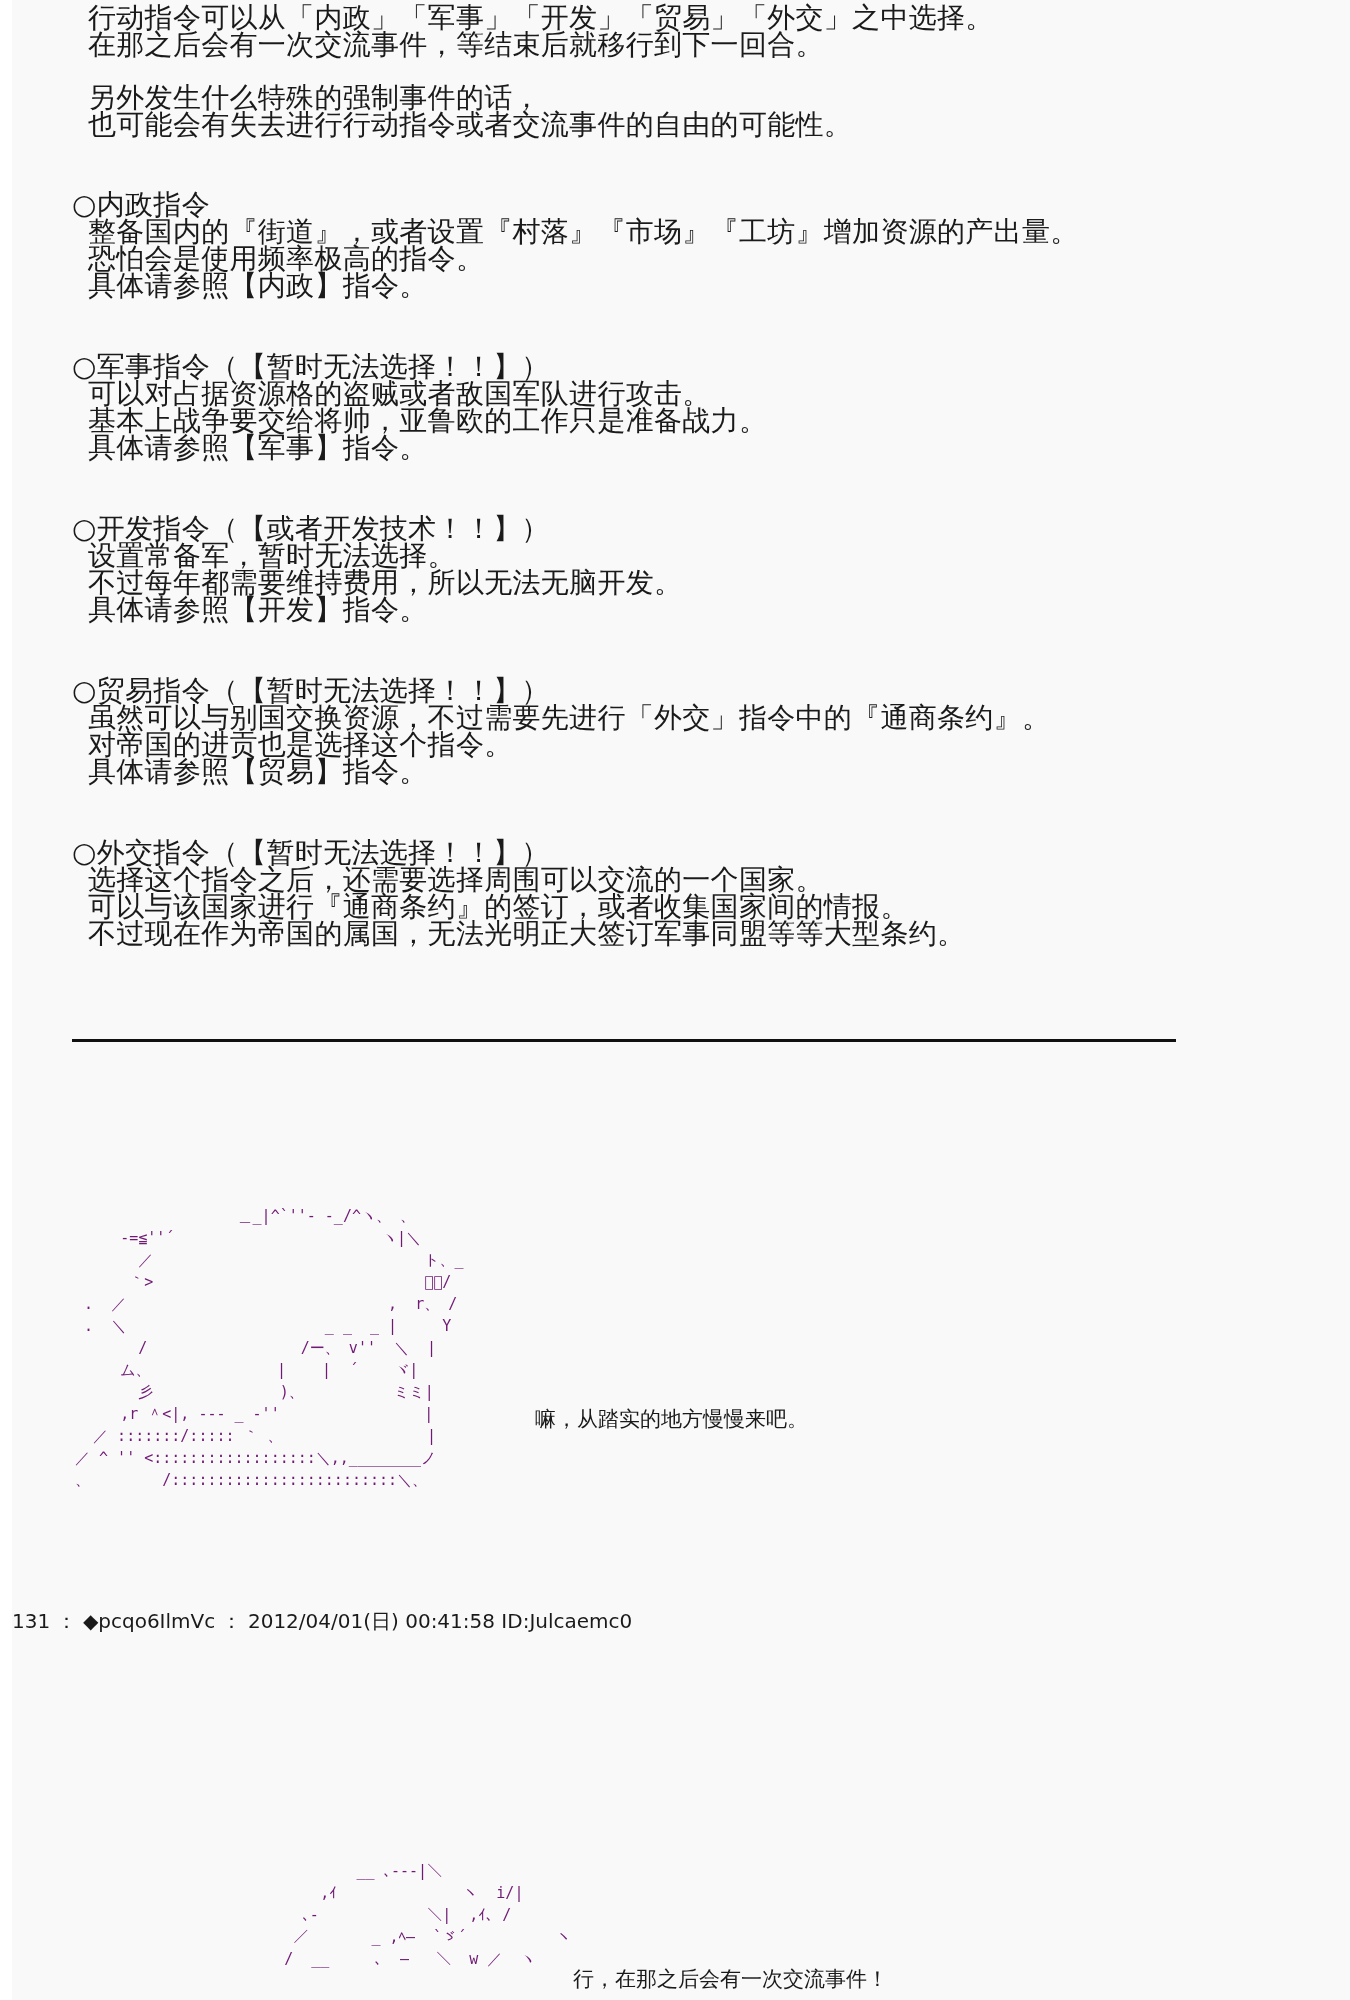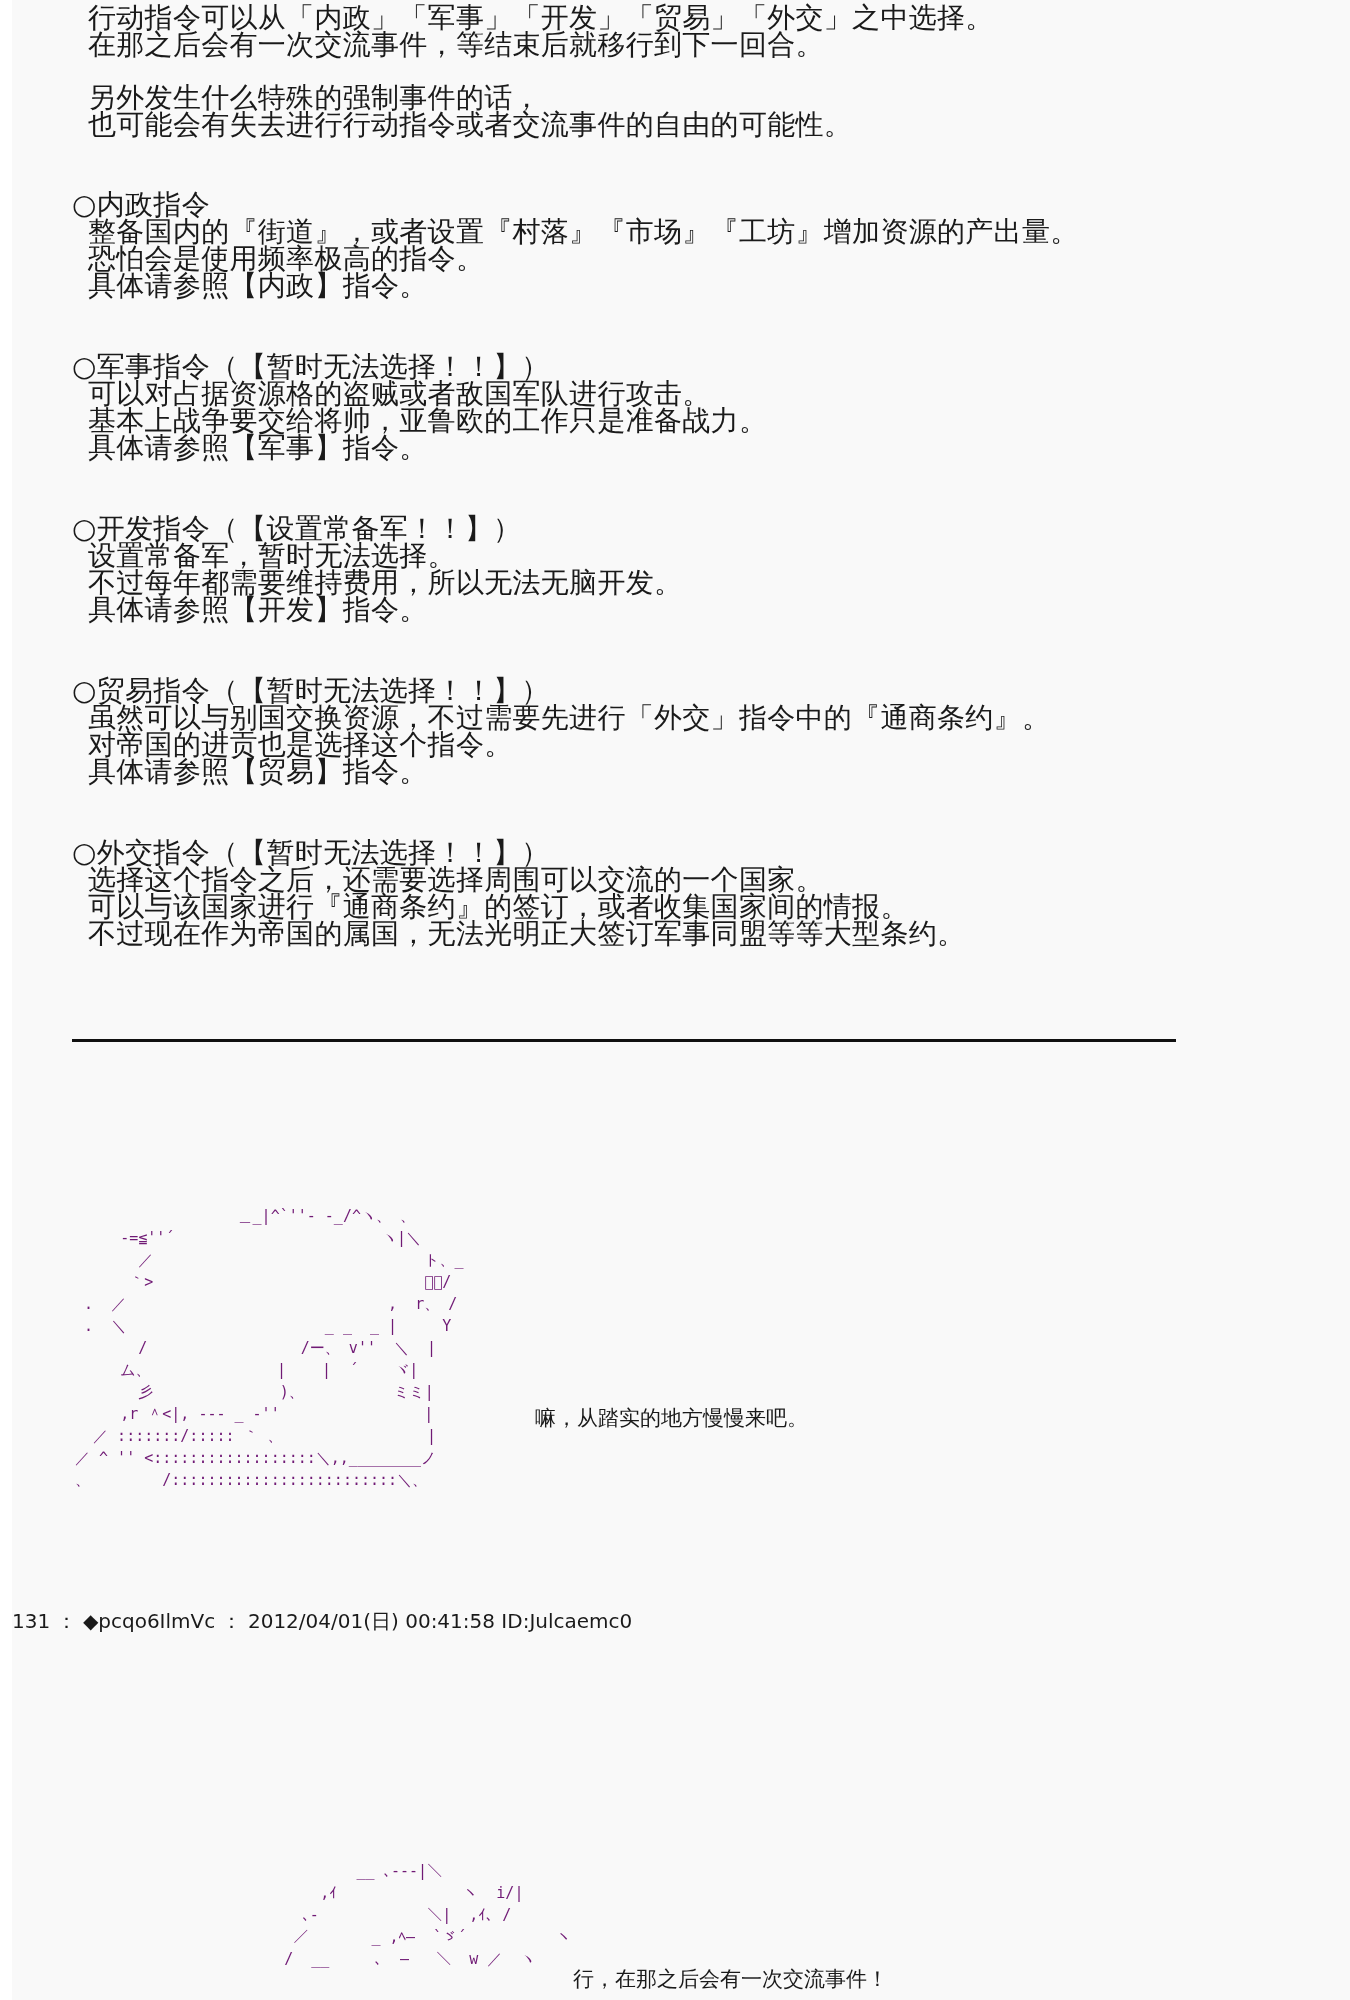--- a/index.html
+++ b/index.html
@@ -42,21 +42,21 @@
 <div class="line ind0" style="top:191px">○内政指令</div>
 <div class="line ind1" style="top:218px">整备国内的『街道』，或者设置『村落』『市场』『工坊』增加资源的产出量。</div>
 <div class="line ind1" style="top:245px">恐怕会是使用频率极高的指令。</div>
 <div class="line ind1" style="top:272px">具体请参照【内政】指令。</div>
 
 <div class="line ind0" style="top:353px">○军事指令（【暂时无法选择！！】）</div>
 <div class="line ind1" style="top:380px">可以对占据资源格的盗贼或者敌国军队进行攻击。</div>
 <div class="line ind1" style="top:407px">基本上战争要交给将帅，亚鲁欧的工作只是准备战力。</div>
 <div class="line ind1" style="top:434px">具体请参照【军事】指令。</div>
 
-<div class="line ind0" style="top:515px">○开发指令（【设置常备军！！】）</div>
+<div class="line ind0" style="top:515px">○开发指令（【或者开发技术！！】）</div>
 <div class="line ind1" style="top:542px">设置常备军，暂时无法选择。</div>
 <div class="line ind1" style="top:569px">不过每年都需要维持费用，所以无法无脑开发。</div>
 <div class="line ind1" style="top:596px">具体请参照【开发】指令。</div>
 
 <div class="line ind0" style="top:677px">○贸易指令（【暂时无法选择！！】）</div>
 <div class="line ind1" style="top:704px">虽然可以与别国交换资源，不过需要先进行「外交」指令中的『通商条约』。</div>
 <div class="line ind1" style="top:731px">对帝国的进贡也是选择这个指令。</div>
 <div class="line ind1" style="top:758px">具体请参照【贸易】指令。</div>
 
 <div class="line ind0" style="top:839px">○外交指令（【暂时无法选择！！】）</div>
@@ -72,21 +72,21 @@
        ｀&gt;                              トﾞ/
   .  ／                             ,  r、 /
   .  ＼                      _ _  _ |     Y
         /                 /ー、 v''  ＼  |
       ム、              |    |  ´    ヾ|
         彡              )、          ミミ|
       ,r ＾&lt;|, --- _ -''                |
    ／ :::::::/::::: ｀ 、                |
  ／ ^ '' &lt;::::::::::::::::::＼,,________ノ
  、        /:::::::::::::::::::::::::＼、</div>
-<div class="speech" style="left:535px; top:1406px;font-family:Liberation Mono, monospace;">嘛，从踏实的地方慢慢来吧。</div>
+<div class="speech" style="left:535px; top:1406px;">嘛，从踏实的地方慢慢来吧。</div>
 
 <div class="post-header">131 ： ◆pcqo6IlmVc ： 2012/04/01(日) 00:41:58 ID:Julcaemc0</div>
 
 <div class="aa" style="left:230px; top:1860px;">              __ ､---|＼
           ,ｲ              ヽ  i/|
         ､-            ＼|  ,ｲ､ /
        ／       _ ,ﾍ—  `ゞ´          ヽ
       /  __     ､  —   ＼  w ／  ヽ</div>
 <div class="speech" style="left:573px; top:1966px;">行，在那之后会有一次交流事件！</div>
 

